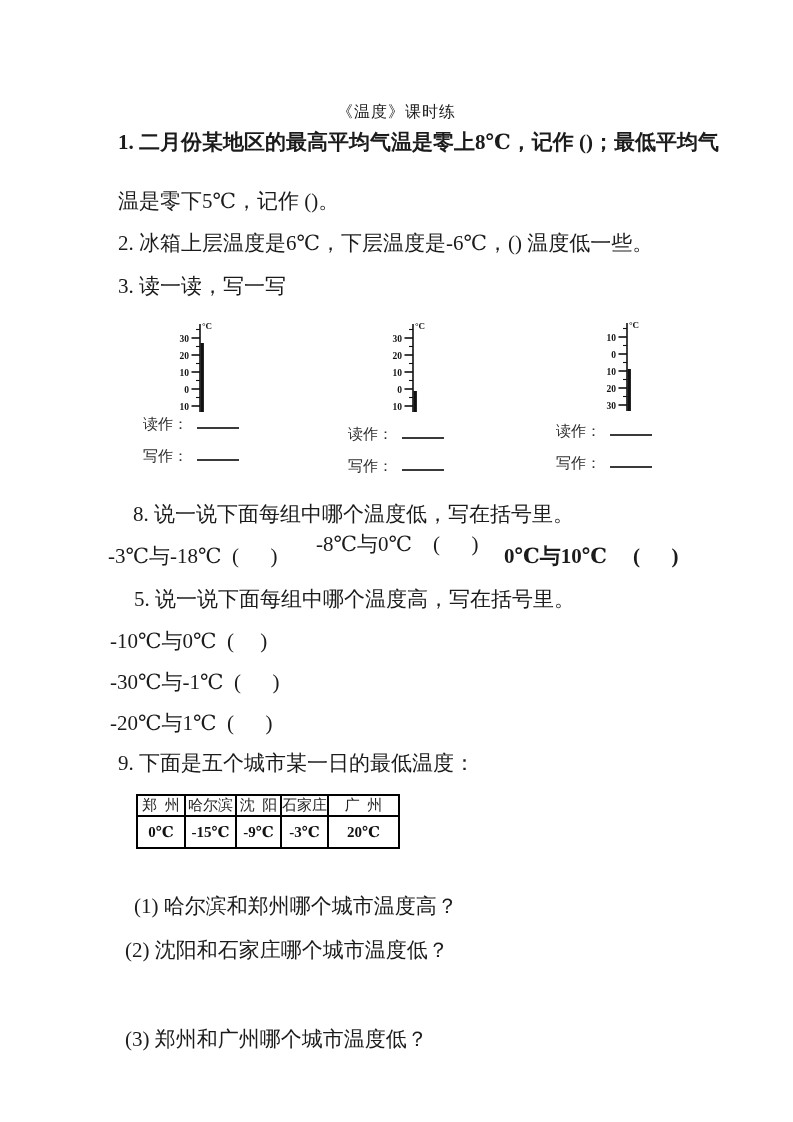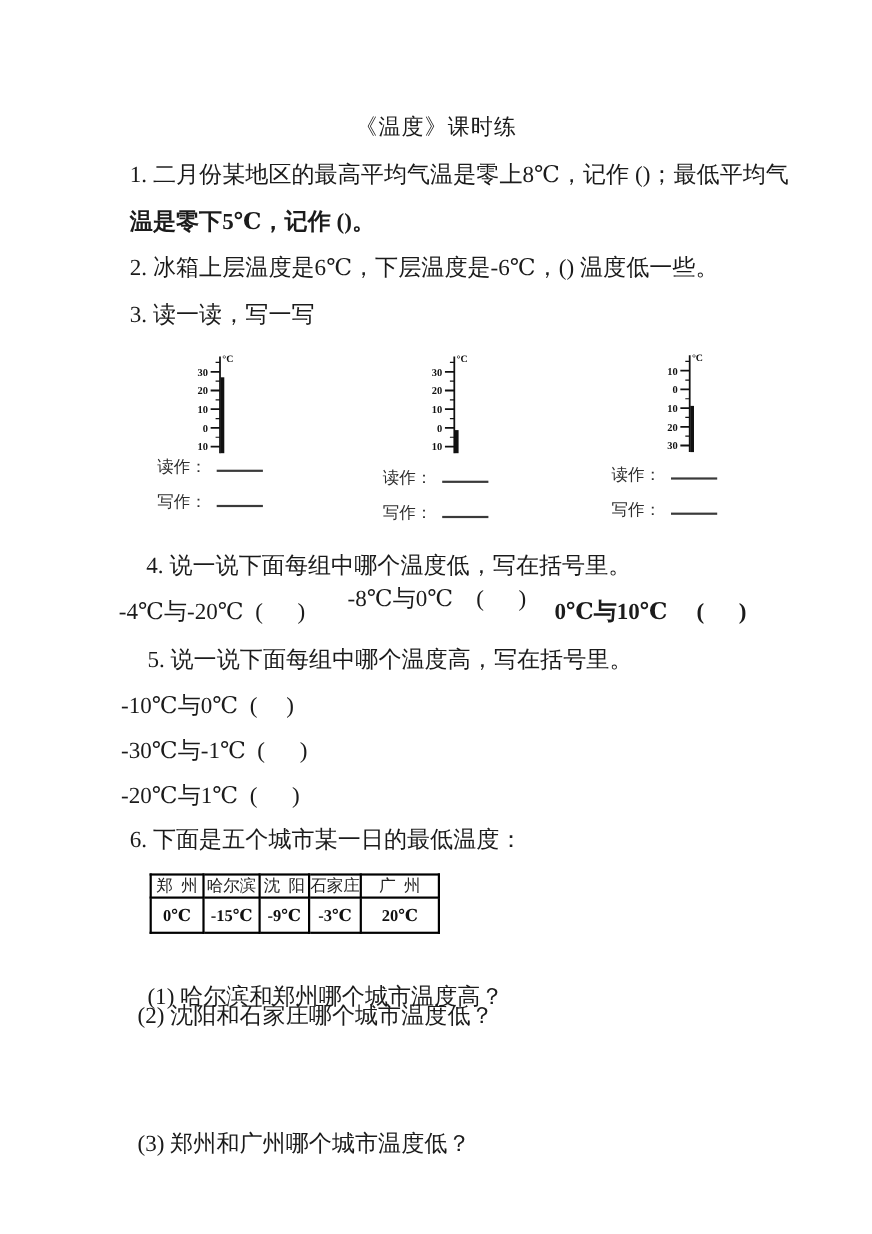--- a/index.html
+++ b/index.html
@@ -4,42 +4,42 @@
 <style>
   * { margin:0; padding:0; box-sizing:border-box; }
   html,body { background:#ffffff; }
   body {
     width:793px; height:1122px; position:relative; overflow:hidden;
     font-family:"Liberation Serif","DejaVu Serif",serif;
     color:#1b1b1b;
   }
   .abs { position:absolute; white-space:pre; }
   .body-text { font-size:21px; line-height:26px; }
-  .page-title { font-size:20px; width:100%; text-align:center; left:0; top:102px; letter-spacing:1px; }
+  .page-title { font-size:16px; width:100%; text-align:center; left:0; top:102px; letter-spacing:1px; }
   .rw-row { font-size:15px; color:#2e2e2e; }
   .blank {
     display:inline-block; width:42px; height:15px; margin-left:9px;
     border-bottom:2px solid #3a3a3a; vertical-align:baseline;
   }
   svg.thermo { position:absolute; font-family:"Liberation Serif","DejaVu Serif",serif; }
   table.city {
     position:absolute; left:136px; top:794px;
     border-collapse:collapse; text-align:center; table-layout:fixed;
   }
   table.city td { border:2px solid #000; white-space:pre; overflow:hidden; }
   table.city tr.h td { font-size:15px; height:20px; color:#222; }
   table.city tr.v td { font-size:15px; font-weight:bold; height:32px; color:#111; }
 </style>
 </head>
 <body>
 
 <div class="abs page-title">《温度》课时练</div>
 
-<div class="abs body-text" style="left:118px; top:145px;">1. 二月份某地区的最高平均气温是零上8℃，记作 ()；最低平均气</div>
-<div class="abs body-text" style="left:118px; top:188px;font-weight:bold;">温是零下5℃，记作 ()。</div>
+<div class="abs body-text" style="left:118px; top:129px;font-weight:bold;">1. 二月份某地区的最高平均气温是零上8℃，记作 ()；最低平均气</div>
+<div class="abs body-text" style="left:118px; top:188px;">温是零下5℃，记作 ()。</div>
 
 <div class="abs body-text" style="left:118px; top:230px;">2. 冰箱上层温度是6℃，下层温度是-6℃，() 温度低一些。</div>
 
 <div class="abs body-text" style="left:118px; top:273px;">3. 读一读，写一写</div>
 
 <svg id="thermo-0" class="thermo" style="left:158px; top:316px;" width="64" height="100" viewBox="0 0 64 100">
     <line x1="42" y1="8" x2="42" y2="96" stroke="#111" stroke-width="1.6"></line>
     <line x1="33.5" y1="22" x2="42" y2="22" stroke="#111" stroke-width="1.6"></line>
     <text x="31" y="25.5" text-anchor="end" font-size="9.5" font-weight="bold" fill="#111">30</text>
     <line x1="33.5" y1="39" x2="42" y2="39" stroke="#111" stroke-width="1.6"></line>
@@ -101,31 +101,31 @@
 
 <div class="abs rw-row" style="left:143px; top:414px;"><span>读作：</span><span class="blank"></span></div>
 <div class="abs rw-row" style="left:143px; top:446px;"><span>写作：</span><span class="blank"></span></div>
 
 <div class="abs rw-row" style="left:348px; top:424px;"><span>读作：</span><span class="blank"></span></div>
 <div class="abs rw-row" style="left:348px; top:456px;"><span>写作：</span><span class="blank"></span></div>
 
 <div class="abs rw-row" style="left:556px; top:421px;"><span>读作：</span><span class="blank"></span></div>
 <div class="abs rw-row" style="left:556px; top:453px;"><span>写作：</span><span class="blank"></span></div>
 
-<div class="abs body-text" style="left:133px; top:501px;">4. 说一说下面每组中哪个温度低，写在括号里。</div>
-<div class="abs body-text" style="left:108px; top:543px;">-4℃与-20℃  (      )</div>
+<div class="abs body-text" style="left:133px; top:501px;">8. 说一说下面每组中哪个温度低，写在括号里。</div>
+<div class="abs body-text" style="left:108px; top:543px;">-3℃与-18℃  (      )</div>
 <div class="abs body-text" style="left:316px; top:531px;">-8℃与0℃    (      )</div>
 <div class="abs body-text" style="left:504px; top:543px;font-weight:bold;">0℃与10℃     (      )</div>
 
 <div class="abs body-text" style="left:134px; top:586px;">5. 说一说下面每组中哪个温度高，写在括号里。</div>
 <div class="abs body-text" style="left:110px; top:628px;text-align:center;">-10℃与0℃  (     )</div>
 <div class="abs body-text" style="left:110px; top:669px;">-30℃与-1℃  (      )</div>
 <div class="abs body-text" style="left:110px; top:710px;">-20℃与1℃  (      )</div>
 
-<div class="abs body-text" style="left:118px; top:750px;">6. 下面是五个城市某一日的最低温度：</div>
+<div class="abs body-text" style="left:118px; top:750px;">9. 下面是五个城市某一日的最低温度：</div>
 
 <table class="city">
   <tbody>
     <tr class="h">
       <td style="width:48px">郑  州</td>
       <td style="width:51px">哈尔滨</td>
       <td style="width:45px">沈  阳</td>
       <td style="width:47px">石家庄</td>
       <td style="width:71px">广  州</td>
     </tr>
@@ -133,14 +133,14 @@
       <td>0℃</td>
       <td>-15℃</td>
       <td>-9℃</td>
       <td>-3℃</td>
       <td>20℃</td>
     </tr>
   </tbody>
 </table>
 
 <div class="abs body-text" style="left:134px; top:893px;">(1) 哈尔滨和郑州哪个城市温度高？</div>
-<div class="abs body-text" style="left:125px; top:910px;">(2) 沈阳和石家庄哪个城市温度低？</div>
+<div class="abs body-text" style="left:125px; top:937px;">(2) 沈阳和石家庄哪个城市温度低？</div>
 <div class="abs body-text" style="left:125px; top:981px;margin-top:45px;">(3) 郑州和广州哪个城市温度低？</div>
 
 </body></html>

